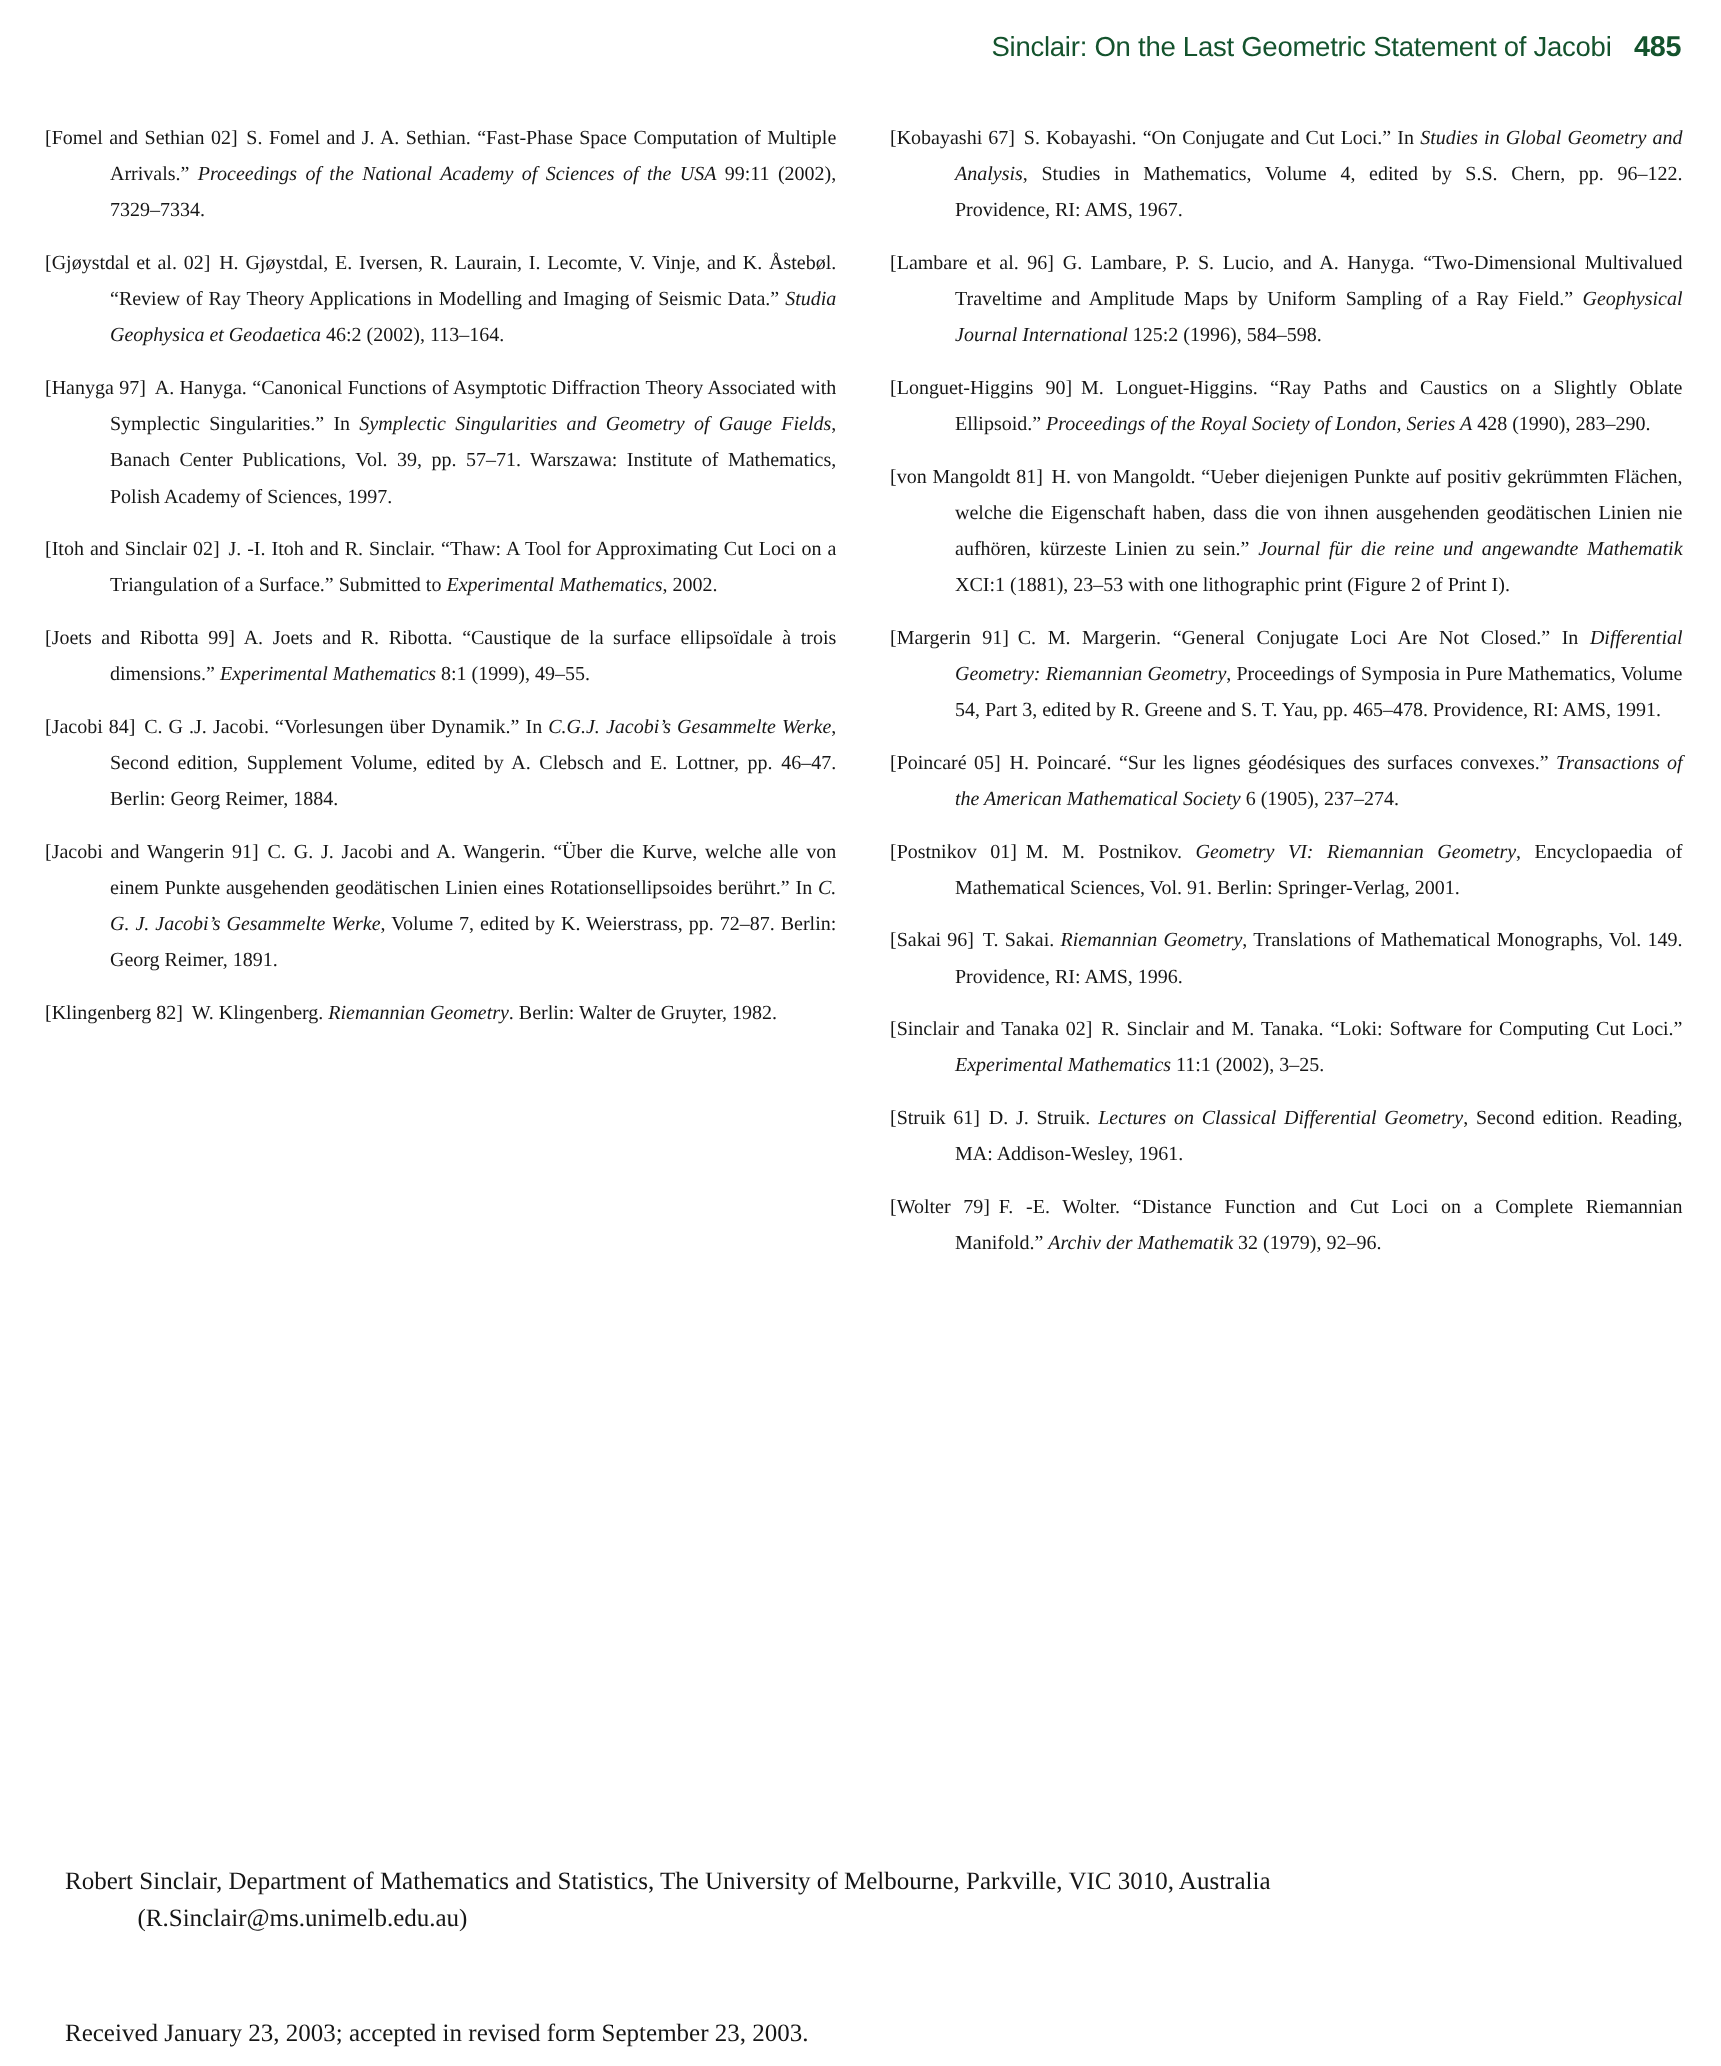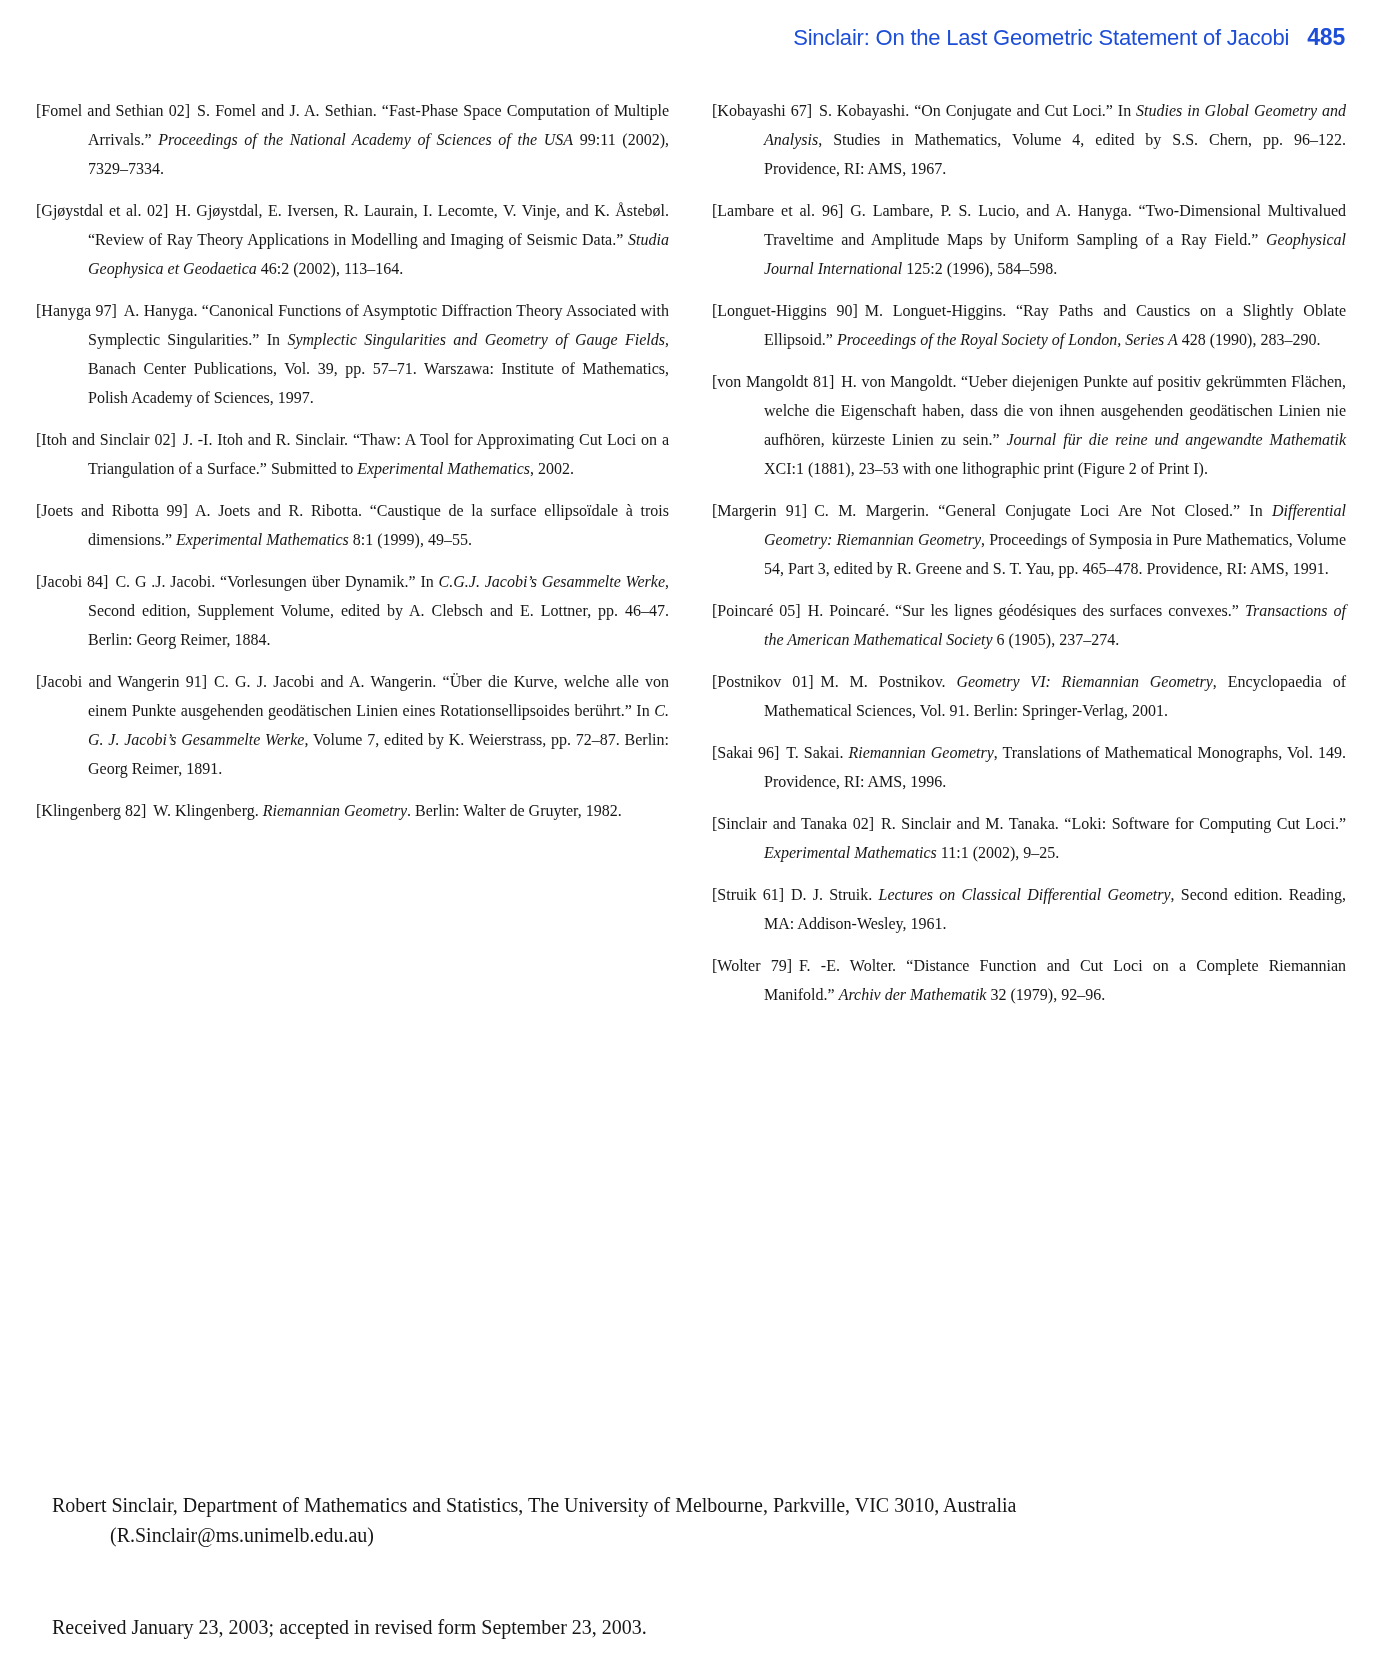--- a/index.html
+++ b/index.html
@@ -8,21 +8,21 @@
     width:1377px;height:1653px;
     background:#ffffff;
     color:#161616;
     font-family:"Liberation Serif", serif;
     overflow:hidden;
   }
   .page-header{
     position:absolute;top:24px;right:32px;
     font-family:"Liberation Sans", sans-serif;
     font-size:22px;line-height:26px;
-    color:#1d4ed8;
+    color:#14532d;
     letter-spacing:-0.2px;
     white-space:nowrap;
   }
   .page-header .page-number{
     font-weight:bold;
     margin-left:18px;
     font-size:23px;
   }
   .column{
     position:absolute;top:96px;
@@ -68,21 +68,21 @@
       </section>
     <section id="col-right" class="column column-right">
         <p class="ref"><span class="label">[Kobayashi 67]</span><span>S. Kobayashi. “On Conjugate and Cut Loci.” In </span><i>Studies in Global Geometry and Analysis</i><span>, Studies in Mathematics, Volume 4, edited by S.S. Chern, pp. 96–122. Providence, RI: AMS, 1967.</span></p>
         <p class="ref"><span class="label">[Lambare et al. 96]</span><span>G. Lambare, P. S. Lucio, and A. Hanyga. “Two-Dimensional Multivalued Traveltime and Amplitude Maps by Uniform Sampling of a Ray Field.” </span><i>Geophysical Journal International</i><span> 125:2 (1996), 584–598.</span></p>
         <p class="ref"><span class="label">[Longuet-Higgins 90]</span><span>M. Longuet-Higgins. “Ray Paths and Caustics on a Slightly Oblate Ellipsoid.” </span><i>Proceedings of the Royal Society of London, Series A</i><span> 428 (1990), 283–290.</span></p>
         <p class="ref"><span class="label">[von Mangoldt 81]</span><span>H. von Mangoldt. “Ueber diejenigen Punkte auf positiv gekrümmten Flächen, welche die Eigenschaft haben, dass die von ihnen ausgehenden geodätischen Linien nie aufhören, kürzeste Linien zu sein.” </span><i>Journal für die reine und angewandte Mathematik</i><span> XCI:1 (1881), 23–53 with one lithographic print (Figure 2 of Print I).</span></p>
         <p class="ref"><span class="label">[Margerin 91]</span><span>C. M. Margerin. “General Conjugate Loci Are Not Closed.” In </span><i>Differential Geometry: Riemannian Geometry</i><span>, Proceedings of Symposia in Pure Mathematics, Volume 54, Part 3, edited by R. Greene and S. T. Yau, pp. 465–478. Providence, RI: AMS, 1991.</span></p>
         <p class="ref"><span class="label">[Poincaré 05]</span><span>H. Poincaré. “Sur les lignes géodésiques des surfaces convexes.” </span><i>Transactions of the American Mathematical Society</i><span> 6 (1905), 237–274.</span></p>
         <p class="ref"><span class="label">[Postnikov 01]</span><span>M. M. Postnikov. </span><i>Geometry VI: Riemannian Geometry</i><span>, Encyclopaedia of Mathematical Sciences, Vol. 91. Berlin: Springer-Verlag, 2001.</span></p>
         <p class="ref"><span class="label">[Sakai 96]</span><span>T. Sakai. </span><i>Riemannian Geometry</i><span>, Translations of Mathematical Monographs, Vol. 149. Providence, RI: AMS, 1996.</span></p>
-        <p class="ref"><span class="label">[Sinclair and Tanaka 02]</span><span>R. Sinclair and M. Tanaka. “Loki: Software for Computing Cut Loci.” </span><i>Experimental Mathematics</i><span> 11:1 (2002), 9–25.</span></p>
+        <p class="ref"><span class="label">[Sinclair and Tanaka 02]</span><span>R. Sinclair and M. Tanaka. “Loki: Software for Computing Cut Loci.” </span><i>Experimental Mathematics</i><span> 11:1 (2002), 3–25.</span></p>
         <p class="ref"><span class="label">[Struik 61]</span><span>D. J. Struik. </span><i>Lectures on Classical Differential Geometry</i><span>, Second edition. Reading, MA: Addison-Wesley, 1961.</span></p>
         <p class="ref"><span class="label">[Wolter 79]</span><span>F. -E. Wolter. “Distance Function and Cut Loci on a Complete Riemannian Manifold.” </span><i>Archiv der Mathematik</i><span> 32 (1979), 92–96.</span></p>
       </section>
   </main>
 
   <footer class="page-footer">
     <div class="affiliation-block">
       <div class="affiliation-line1">Robert Sinclair, Department of Mathematics and Statistics, The University of Melbourne, Parkville, VIC 3010, Australia</div>
       <div class="affiliation-line2">(R.Sinclair@ms.unimelb.edu.au)</div>
     </div>

